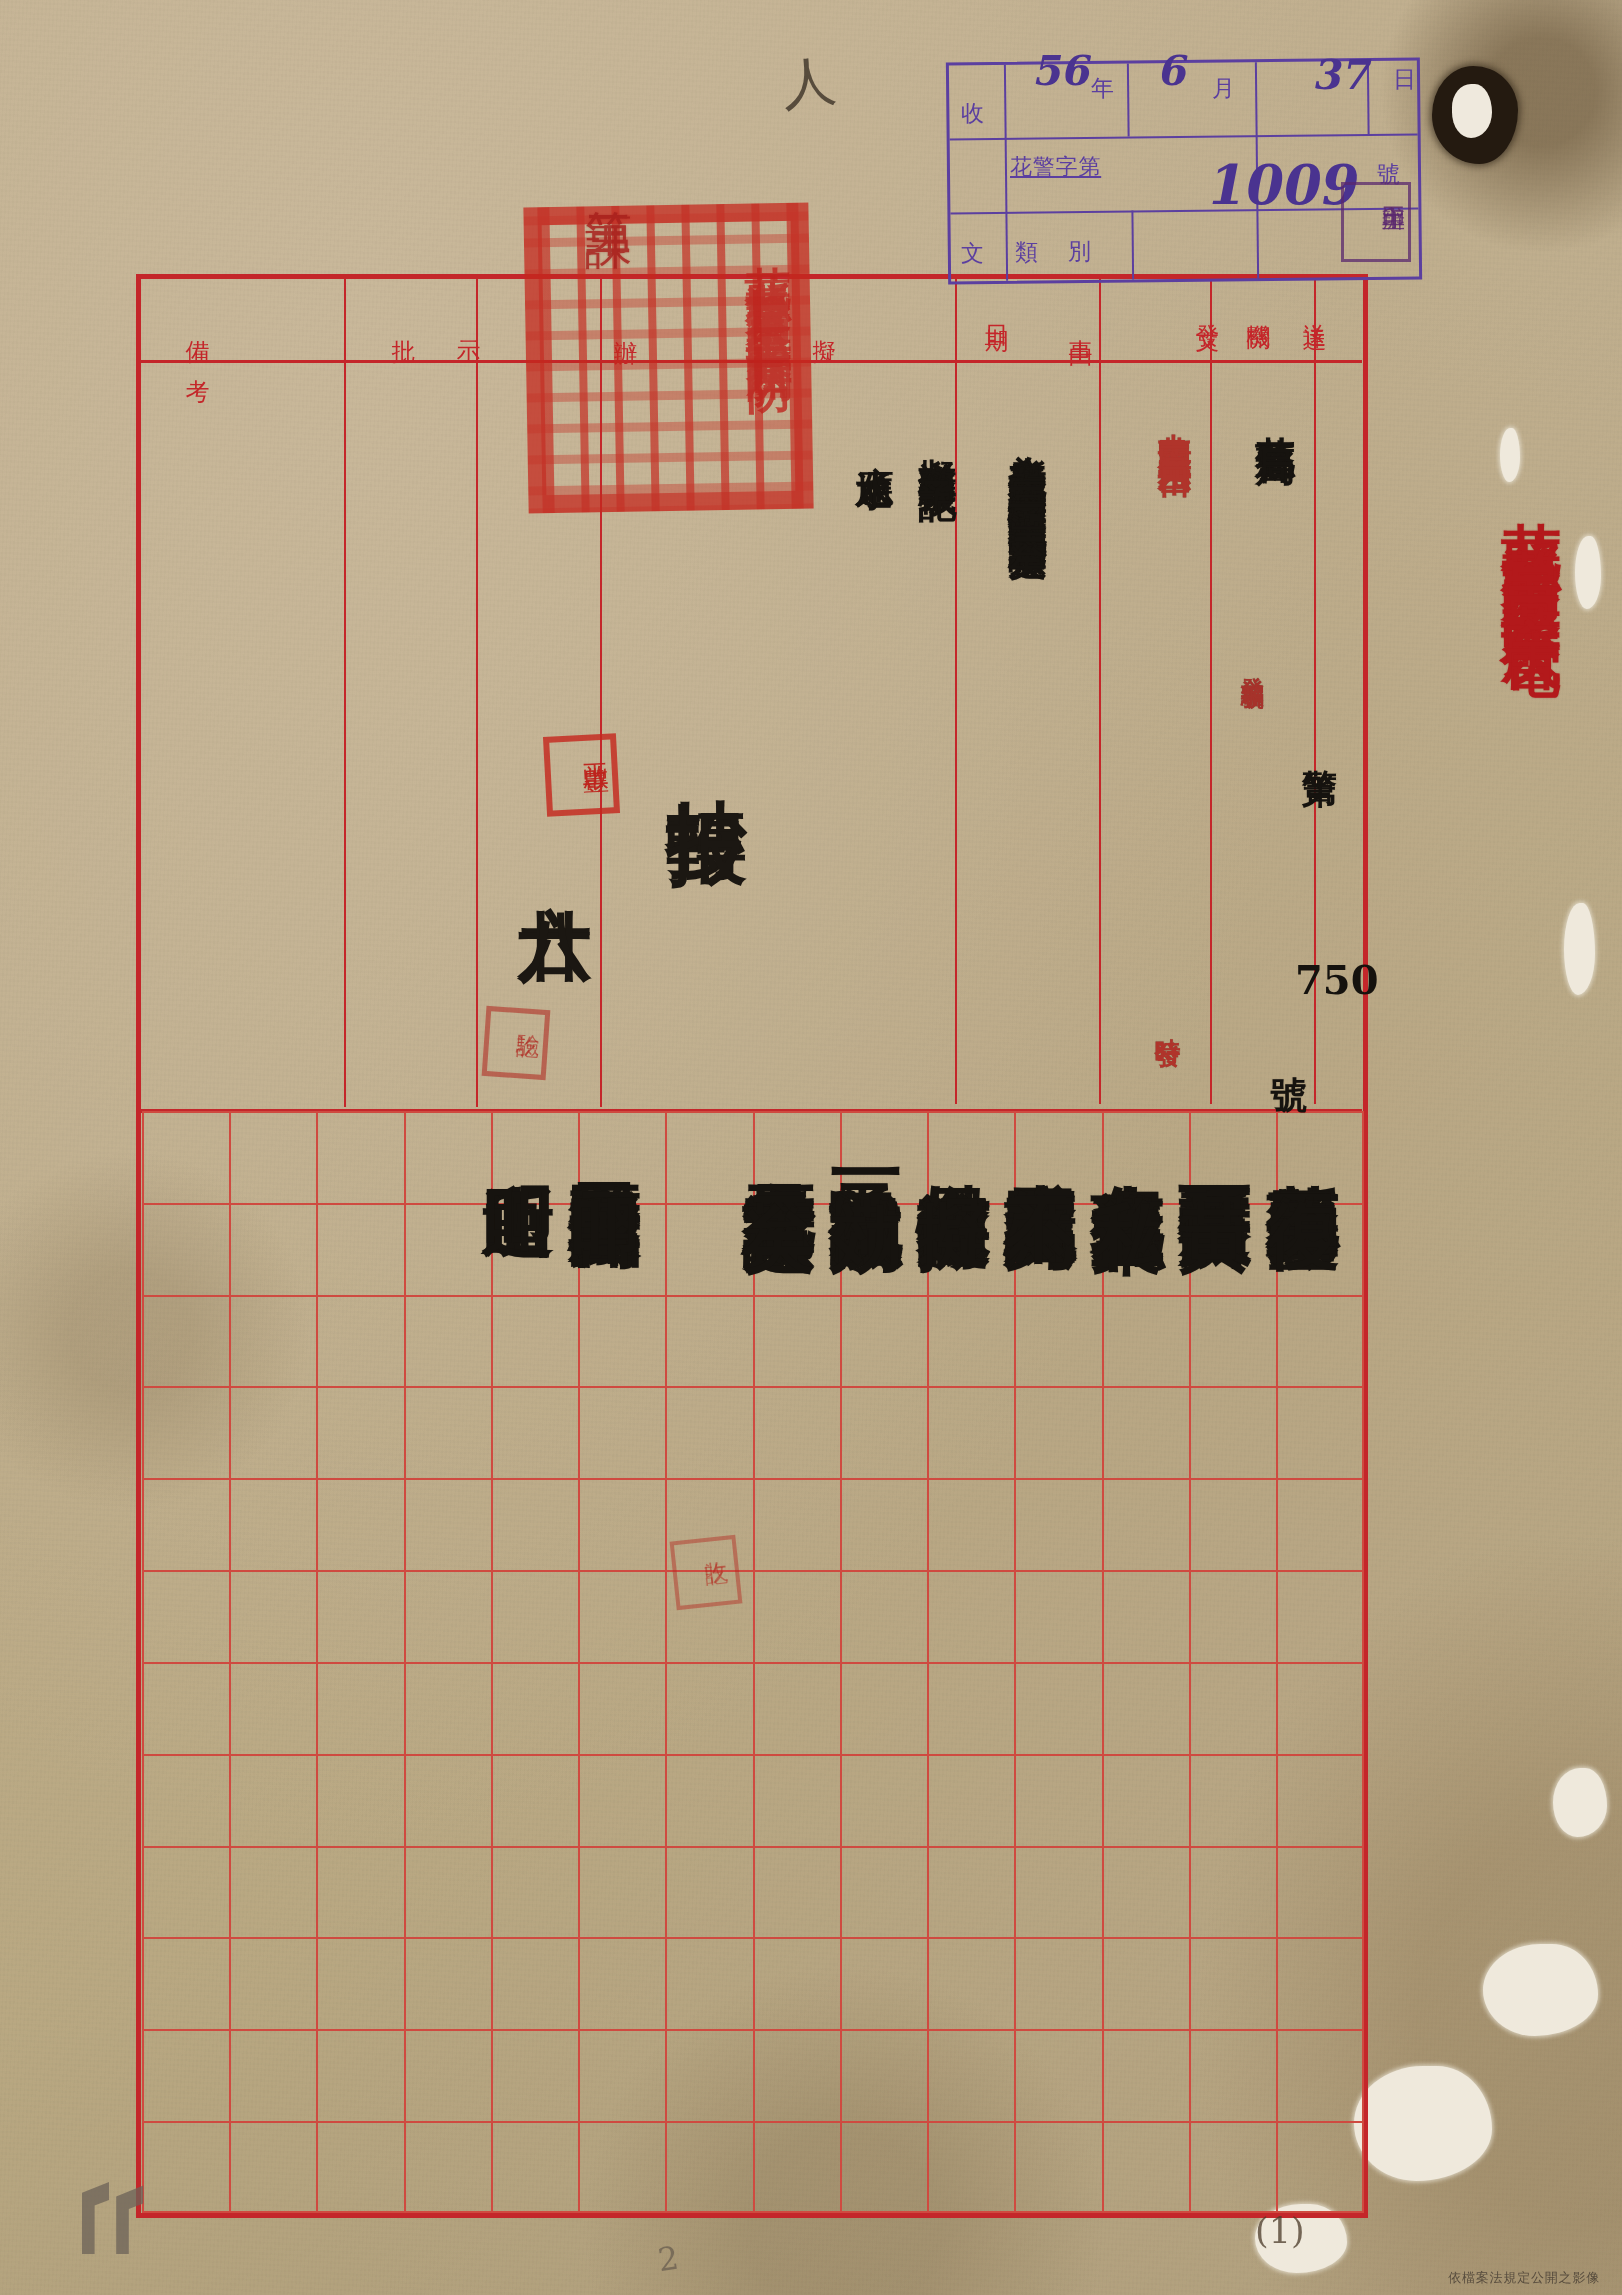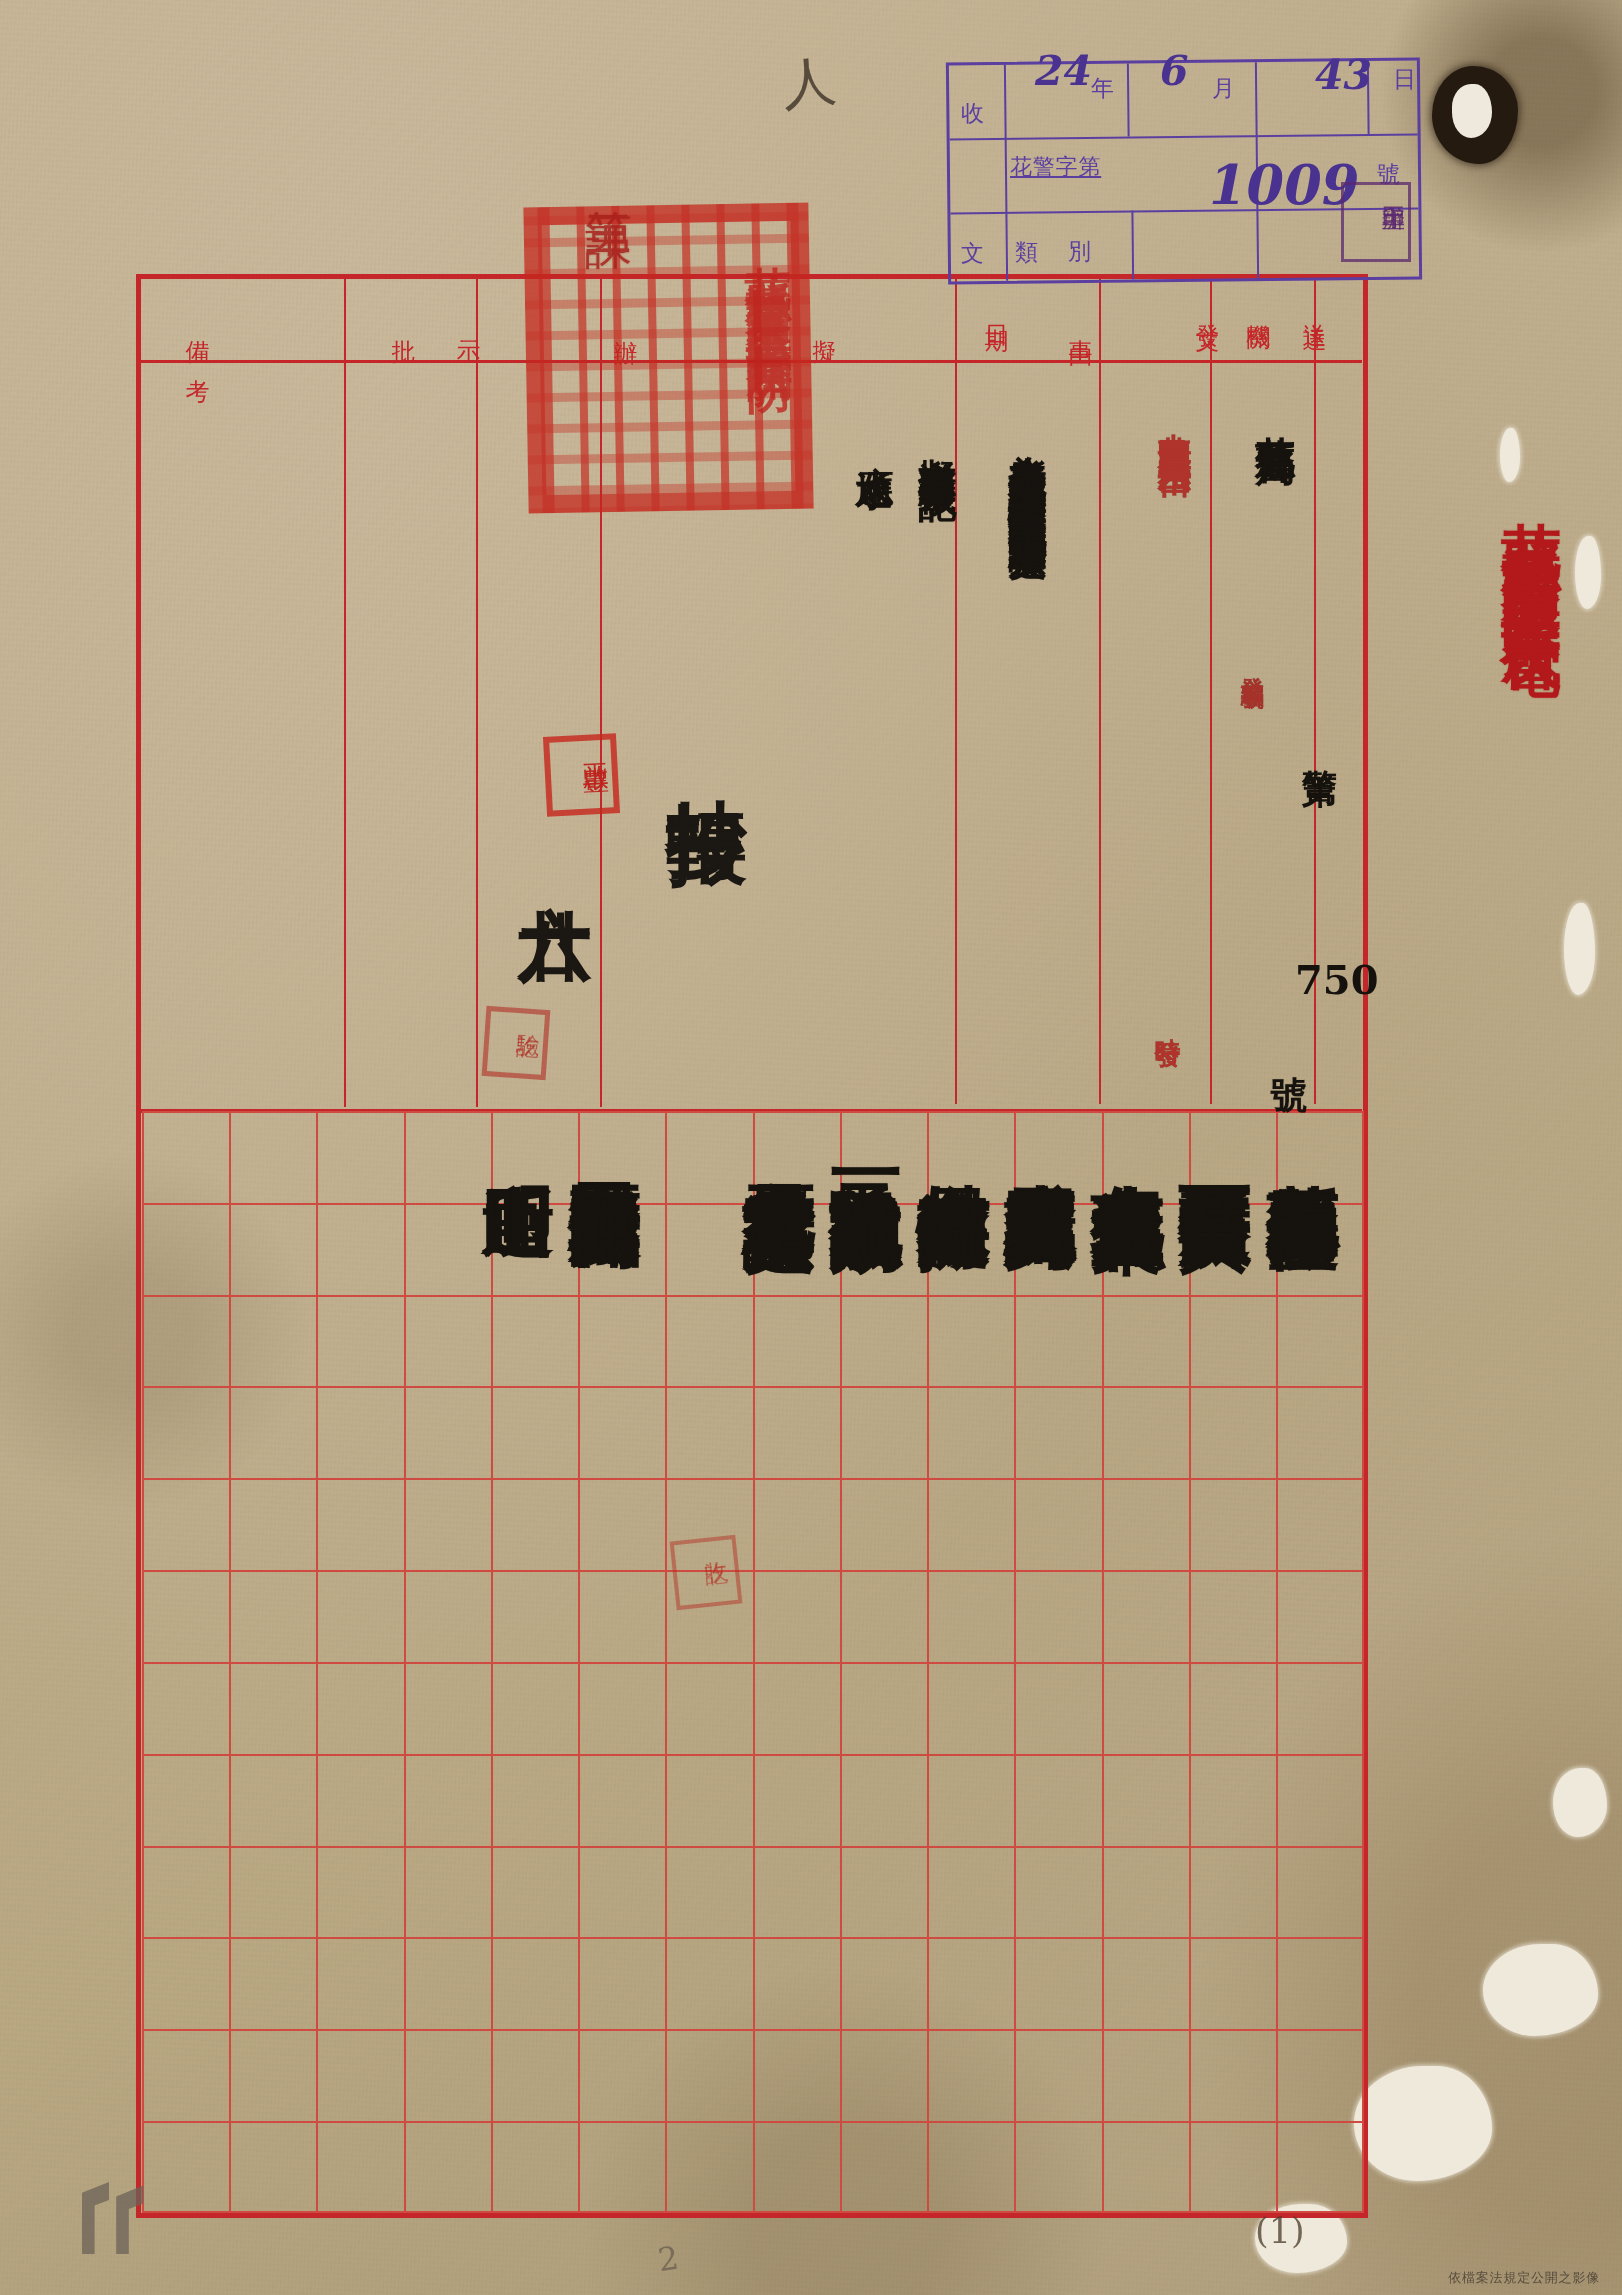--- a/index.html
+++ b/index.html
@@ -443,23 +443,23 @@
   <div class="rs-label rs-vert" style="left:958px; top:84px;">收</div>
   <div class="rs-label rs-vert" style="left:958px; top:222px;">文</div>
   <div class="rs-label" style="left:1010px; top:152px; font-size:22px;text-decoration:underline;"><span>花警字第</span></div>
   <div class="rs-label rs-vert" style="left:1012px; top:222px;">類</div>
   <div class="rs-label rs-vert" style="left:1065px; top:222px;">別</div>
   <div class="rs-label" style="left:1091px; top:73px;">年</div>
   <div class="rs-label" style="left:1212px; top:73px;">月</div>
   <div class="rs-label" style="left:1393px; top:64px;">日</div>
   <div class="rs-label" style="left:1377px; top:159px;">號</div>
 
-  <div class="rs-hand" style="left:1035px; top:47px;">24</div>
+  <div class="rs-hand" style="left:1035px; top:47px;">56</div>
   <div class="rs-hand" style="left:1160px; top:47px;">6</div>
-  <div class="rs-hand" style="left:1315px; top:51px;">43</div>
+  <div class="rs-hand" style="left:1315px; top:51px;">37</div>
   <div class="rs-hand" style="left:1209px; top:153px; font-size:54px;">1009</div>
   <div id="rs-seal">主辦王印</div>
 
   <div class="brush" style="left:1255px; top:404px; height:398px; font-size:40px;">花蓮縣警局</div>
   <div class="brush thin" style="left:1241px; top:658px; height:161px; font-size:23px; color:#a6332b;">發文編號</div>
   <div class="brush" style="left:1301px; top:742px; height:122px; font-size:35px;">警第</div>
   <div class="handnote" style="left:1295px; top:956px; font-size:40px; writing-mode:horizontal-tb; color:#15120e;">750</div>
   <div class="brush" style="left:1270px; top:1047px; height:61px; font-size:37px;">號</div>
 
   <div class="brush" style="left:1157px; top:406px; height:490px; font-size:34px; color:#b0342b;">中華民國三六年六月十四日</div>

